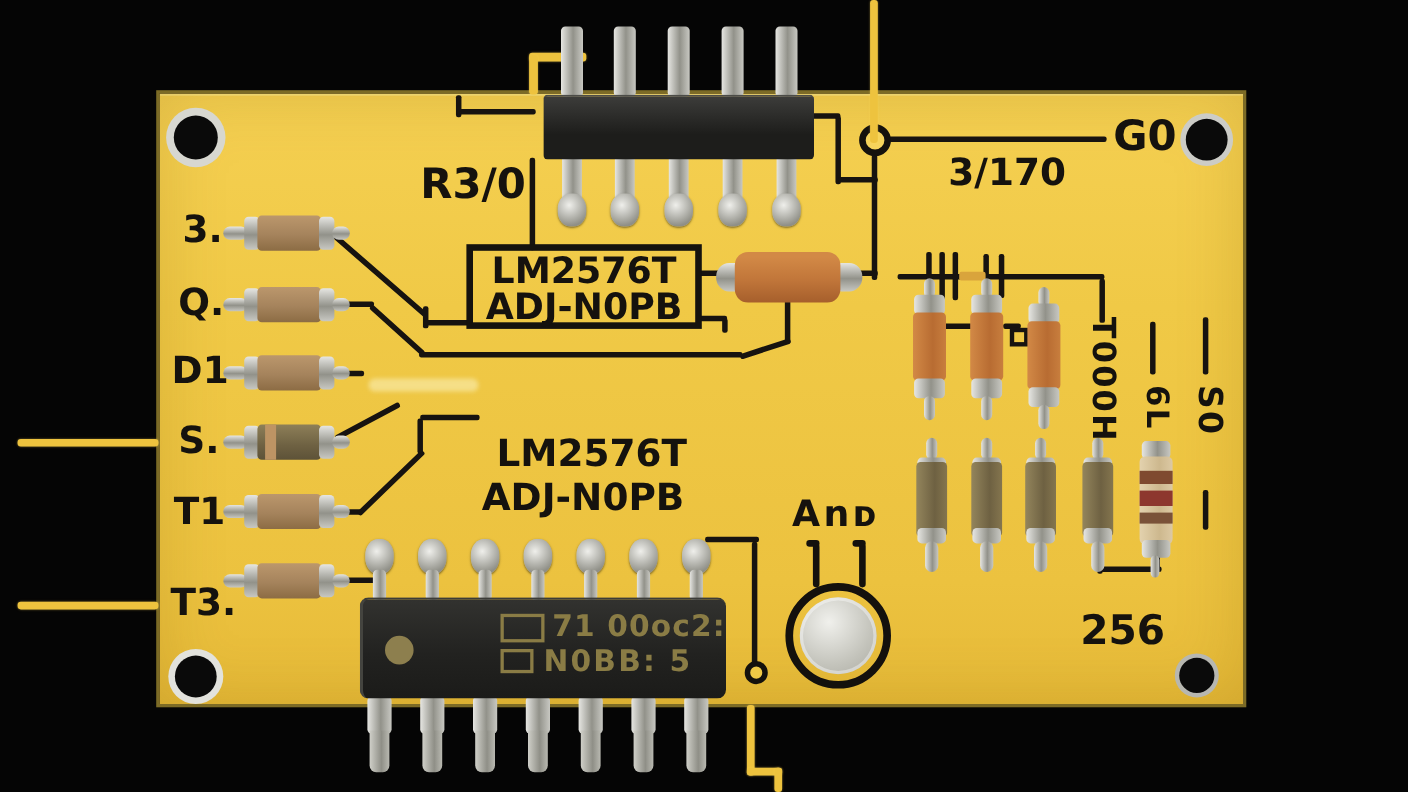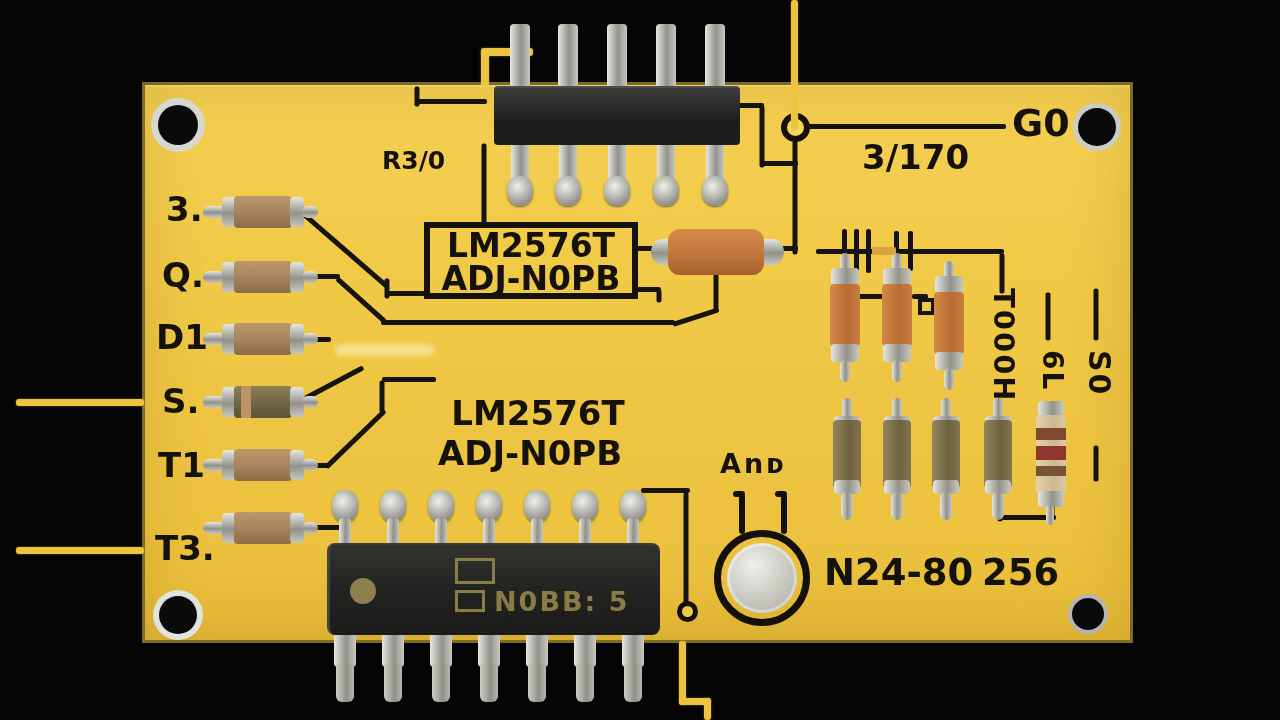--- a/index.html
+++ b/index.html
@@ -275,33 +275,33 @@
   <div class="pin" style="left:432px;top:664px;width:18px;height:38px;background:linear-gradient(90deg,#cfcfc8,#8f8f87 60%,#b9b9b1);border-radius:0 0 6px 6px"></div>
   <div class="pin" style="left:480px;top:664px;width:18px;height:38px;background:linear-gradient(90deg,#cfcfc8,#8f8f87 60%,#b9b9b1);border-radius:0 0 6px 6px"></div>
   <div class="pin" style="left:528px;top:664px;width:18px;height:38px;background:linear-gradient(90deg,#cfcfc8,#8f8f87 60%,#b9b9b1);border-radius:0 0 6px 6px"></div>
   <div class="pin" style="left:576px;top:664px;width:18px;height:38px;background:linear-gradient(90deg,#cfcfc8,#8f8f87 60%,#b9b9b1);border-radius:0 0 6px 6px"></div>
   <div class="pin" style="left:624px;top:664px;width:18px;height:38px;background:linear-gradient(90deg,#cfcfc8,#8f8f87 60%,#b9b9b1);border-radius:0 0 6px 6px"></div>
 
   <div style="position:absolute;left:327px;top:543px;width:330px;height:90px;background:linear-gradient(180deg,#32322f,#222220 55%,#1b1b19);border-radius:8px;border-left:3px solid #44443f;border-top:2px solid #3c3c38"></div>
   <div class="ring" style="left:350px;top:578px;width:26px;height:26px;background:#8d7f4e"></div>
   <div class="scrib" style="left:455px;top:558px;width:40px;height:26px"></div>
   <div class="scrib" style="left:455px;top:590px;width:30px;height:22px"></div>
+  <div class="txt chipmark" style="left:502px;top:556px;font-size:27px;letter-spacing:1px">71 00oc2:</div>
   <div class="txt chipmark" style="left:494px;top:588px;font-size:27px;letter-spacing:2px">N0BB: 5</div>
 
   <div class="txt" style="left:166px;top:192px;font-size:34px">3.</div>
   <div class="txt" style="left:162px;top:258px;font-size:34px">Q.</div>
   <div class="txt" style="left:156px;top:320px;font-size:34px">D1</div>
   <div class="txt" style="left:162px;top:384px;font-size:34px">S.</div>
   <div class="txt" style="left:158px;top:448px;font-size:34px">T1</div>
   <div class="txt" style="left:155px;top:531px;font-size:34px">T3.</div>
-  <div class="txt" style="left:382px;top:148px;font-size:25px">R3/0</div>
+  <div class="txt" style="left:382px;top:148px;font-size:38px">R3/0</div>
   <div class="txt" style="left:1012px;top:104px;font-size:38px">G0</div>
   <div class="txt" style="left:862px;top:140px;font-size:34px">3/170</div>
-  <div class="txt" style="left:720px;top:450px;font-size:27px;letter-spacing:3px">Anᴅ</div>
-  <div class="txt" style="left:824px;top:554px;font-size:37px">N24-80</div>
+  <div class="txt" style="left:720px;top:450px;font-size:33px;letter-spacing:3px">Anᴅ</div>
   <div class="txt" style="left:982px;top:554px;font-size:37px">256</div>
   <div class="txt vtxt" style="left:1018px;top:288px;font-size:29px;letter-spacing:2px">T000H</div>
   <div class="txt vtxt" style="left:1066px;top:350px;font-size:28px;letter-spacing:2px">6L</div>
   <div class="txt vtxt" style="left:1114px;top:350px;font-size:30px;letter-spacing:2px">S0</div>
 
   <div style="position:absolute;left:424px;top:222px;width:214px;height:77px;box-sizing:border-box;border:6px solid #15120e"></div>
   <div class="txt ctr" style="left:424px;top:229px;width:214px;font-size:33px">LM2576T</div>
   <div class="txt ctr" style="left:424px;top:262px;width:214px;font-size:33px">ADJ-N0PB</div>
   <div class="txt ctr" style="left:440px;top:396px;width:196px;font-size:34px">LM2576T</div>
   <div class="txt ctr" style="left:432px;top:436px;width:196px;font-size:34px">ADJ-N0PB</div>

